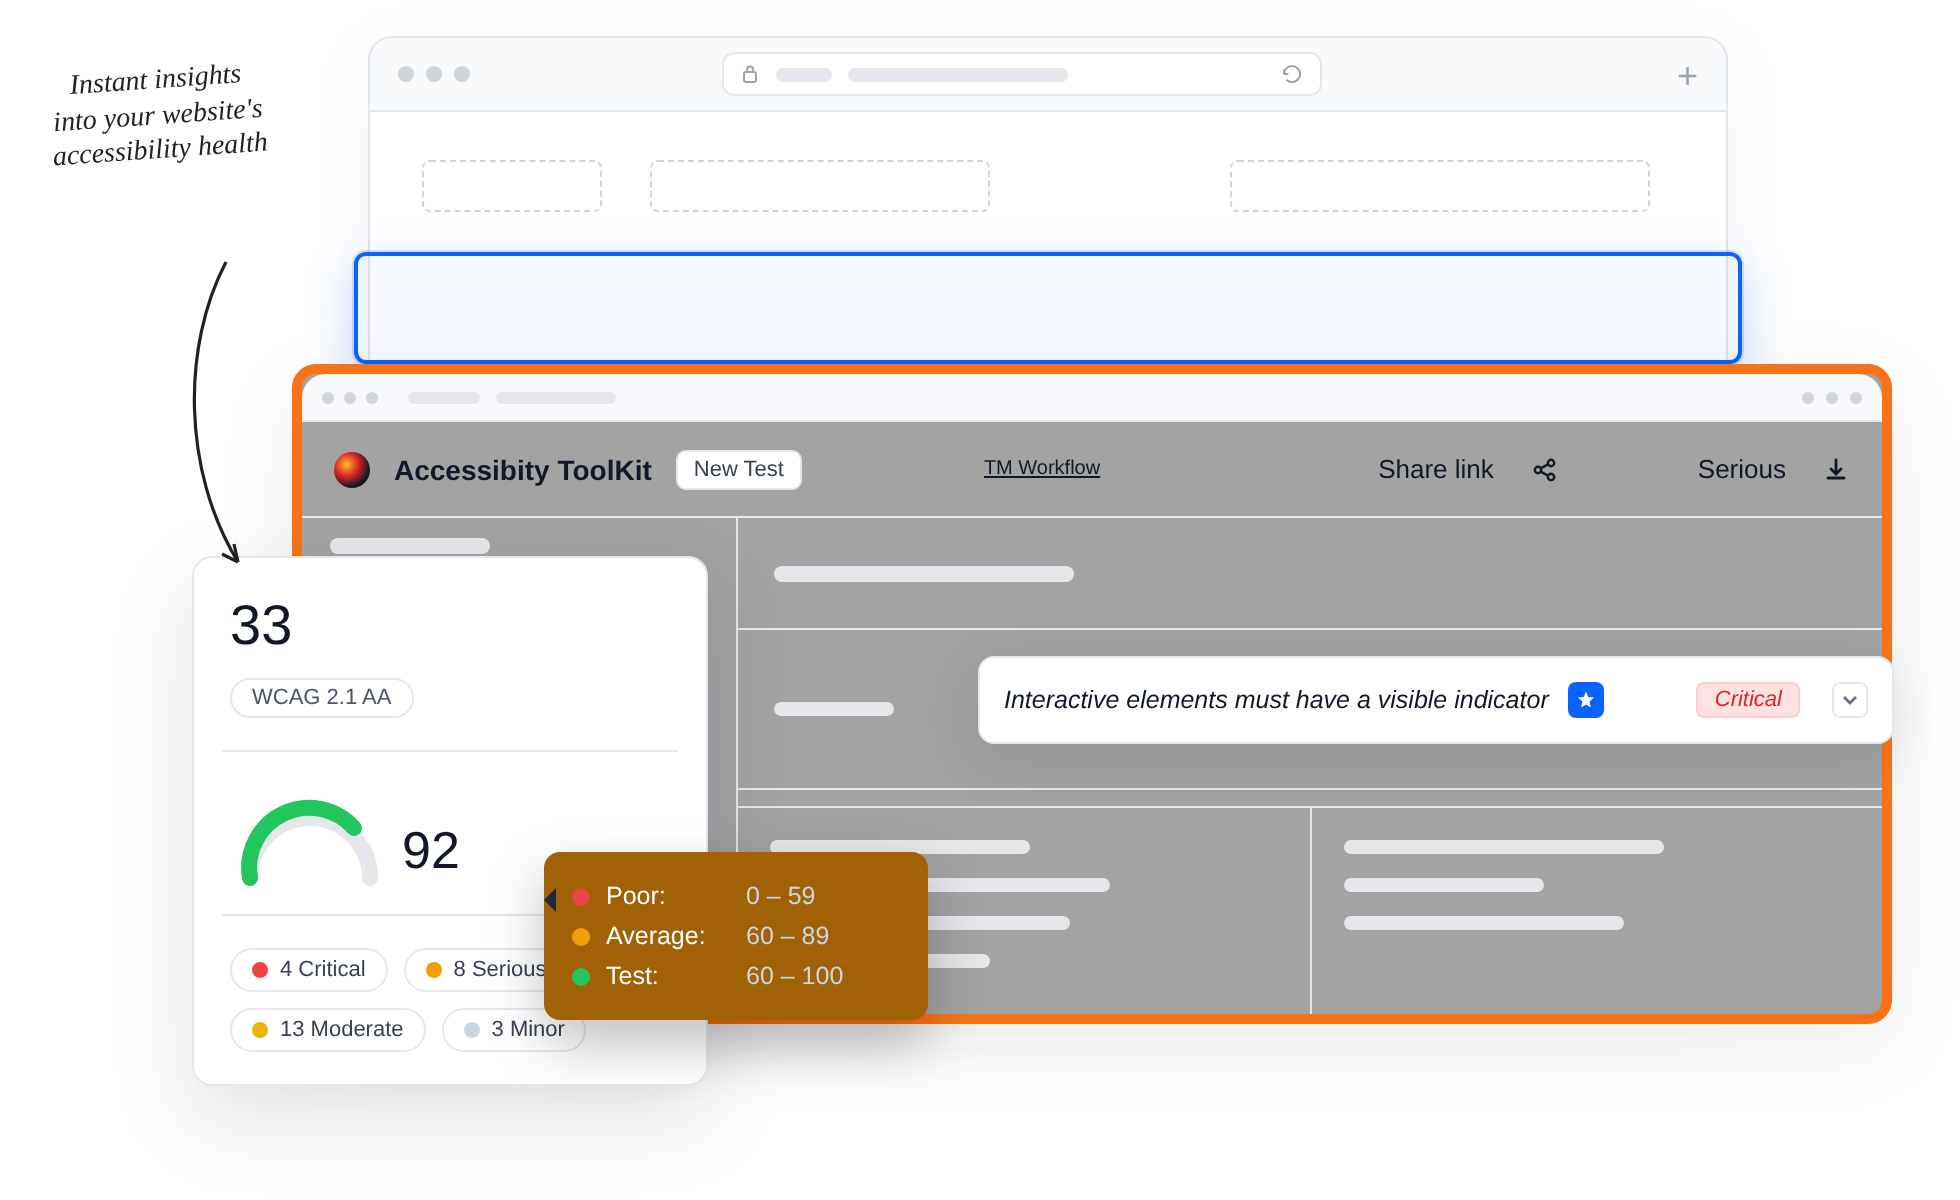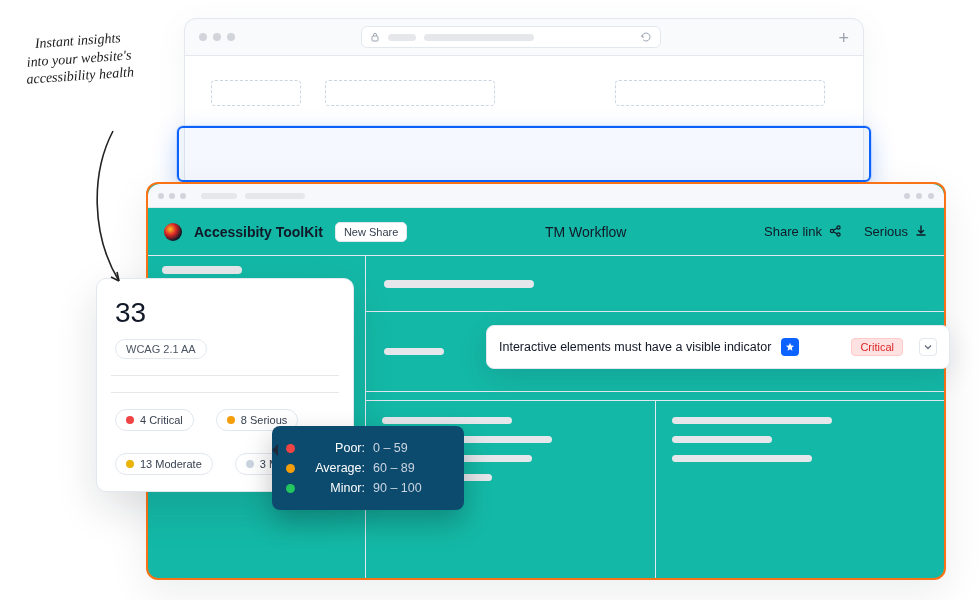--- a/index.html
+++ b/index.html
@@ -94,24 +94,24 @@
       background: rgba(11,98,255,0.04);
       box-shadow: 0 0 0 1px rgba(11,98,255,0.15), 0 8px 24px rgba(11,98,255,0.25);
     }
 
     
     .app-window {
       position: absolute;
       top: 182px;
       left: 146px;
       width: 800px;
-      height: 398px;
-      border: 2px solid #f97316;
+      height: 330px;
+      border: 5px solid #f97316;
       border-radius: 12px;
-      background: #14b8a6;
+      background: #a3a3a3;
       box-shadow: 0 12px 40px rgba(15,23,42,0.08);
       z-index: 10;
     }
     .app-titlebar {
       height: 24px;
       background: #f6f8fb;
       border-bottom: 1px solid #e3e8ef;
       border-radius: 12px 12px 0 0;
       display: flex;
       align-items: center;
@@ -134,27 +134,27 @@
     .app-logo { width: 18px; height: 18px; border-radius: 50%; background: radial-gradient(circle at 35% 35%, #fbbf24 0%, #dc2626 35%, #111827 70%); }
     .app-name { font-weight: 600; font-size: 14px; color: #111827; }
     .new-test-btn {
       font-size: 11px;
       padding: 3px 8px;
       border: 1px solid #e3e8ef;
       border-radius: 5px;
       background: #fff;
       color: #374151;
     }
-    .toolbar-center { margin-left: auto; margin-right: auto; font-size: 14px; color: #111827; }
+    .toolbar-center { margin-left: auto; margin-right: auto; font-size: 10px; color: #111827; text-decoration: underline; }
     .toolbar-actions { display: flex; gap: 22px; align-items: center; font-size: 13px; color: #111827; }
-    .toolbar-actions .act { display: flex; align-items: flex-start; gap: 6px; }
+    .toolbar-actions .act { display: flex; align-items: center; gap: 18px; margin-left: 48px; }
 
     .app-body { display: flex; height: calc(100% - 72px); }
     .app-left { width: 218px; border-right: 1px solid #e3e8ef; padding: 10px 14px; }
-    .app-main { flex: 1; position: relative; }
+    .app-main { flex: 1; position: relative; font-style: italic; }
     .panel-row { height: 56px; border-bottom: 1px solid #e3e8ef; display: flex; align-items: center; padding: 0 18px; }
     .issue-tooltip {
       position: absolute;
       top: 69px;
       left: 120px;
       right: -6px;
       height: 44px;
       background: #fff;
       border: 1px solid #e3e8ef;
       border-radius: 8px;
@@ -218,44 +218,43 @@
     .score-title { font-size: 14px; color: #111827; display: flex; align-items: center; gap: 6px; }
     .info-icon {
       width: 14px; height: 14px; border: 1.2px solid #9ca3af; border-radius: 50%;
       display: inline-flex; align-items: center; justify-content: center;
       font-size: 9px; color: #9ca3af;
     }
     .gauge-wrap { display: flex; align-items: center; gap: 10px; margin-top: 10px; }
     .gauge { position: relative; width: 80px; height: 46px; }
     .gauge svg { width: 80px; height: 80px; position: absolute; top: 0; left: 0; }
     .gauge-num { font-size: 26px; color: #111827; font-weight: 400; margin-left: -4px; margin-top: 18px; }
-    .severity-chips { display: flex; flex-wrap: wrap; gap: 22px; margin-top: 4px; }
+    .severity-chips { display: flex; flex-wrap: wrap; gap: 8px; margin-top: 4px; }
     .sev-chip {
       display: flex; align-items: center; gap: 6px;
       font-size: 11px; color: #374151;
       border: 1px solid #e3e8ef;
       border-radius: 14px;
       padding: 4px 10px;
     }
     .sev-dot { width: 8px; height: 8px; border-radius: 50%; }
 
     
     .legend-tooltip {
       position: absolute;
       top: 426px;
       left: 272px;
       width: 192px;
-      background: #0c4a6e;
+      background: #a16207;
       color: #fff;
       border-radius: 8px;
       padding: 12px 14px;
       font-size: 12.5px;
       z-index: 40;
       box-shadow: 0 12px 28px rgba(0,0,0,0.25);
-      text-align: right;
     }
     .legend-tooltip::before {
       content: '';
       position: absolute;
       left: -6px;
       top: 18px;
       border: 6px solid transparent;
       border-right-color: #1e293b;
     }
     .legend-row { display: flex; align-items: center; gap: 8px; padding: 3px 0; }
@@ -311,21 +310,21 @@
       </div>
     <div class="win-dots">
         <span class="app-dot"></span>
         <span class="app-dot"></span>
         <span class="app-dot"></span>
       </div>
   </div>
   <div class="app-toolbar">
     <span class="app-logo"></span>
     <span class="app-name">Accessibity ToolKit</span>
-    <button class="new-test-btn">New Share</button>
+    <button class="new-test-btn">New Test</button>
     <span class="toolbar-center">TM Workflow</span>
     <div class="toolbar-actions">
       <span class="act">
         <span>Share link</span>
         <svg width="14" height="14" viewBox="0 0 14 14">
             <circle cx="4" cy="7" r="1.6" fill="none" stroke="#111827" stroke-width="1.2"></circle>
             <circle cx="10.5" cy="3.5" r="1.6" fill="none" stroke="#111827" stroke-width="1.2"></circle>
             <circle cx="10.5" cy="10.5" r="1.6" fill="none" stroke="#111827" stroke-width="1.2"></circle>
             <path d="M5.3 6.2 L9 4.2 M5.3 7.8 L9 9.8" stroke="#111827" stroke-width="1.2"></path>
           </svg>
@@ -380,20 +379,29 @@
         </div>
       </div>
     </div>
   </div>
 </div>
 
 <div class="score-card">
   <div class="score-count">33</div>
   <span class="wcag-chip">WCAG 2.1 AA</span>
   <div class="hr"></div>
+  <div class="gauge-wrap">
+    <div class="gauge">
+      <svg viewBox="0 0 80 80">
+        <path d="M 10 45 A 30 30 0 0 1 70 45" stroke="#e5e7eb" stroke-width="8" fill="none" stroke-linecap="round"></path>
+        <path d="M 10 45 A 30 30 0 0 1 62 20" stroke="#22c55e" stroke-width="8" fill="none" stroke-linecap="round"></path>
+      </svg>
+    </div>
+    <div class="gauge-num">92</div>
+  </div>
   <div class="hr"></div>
   <div class="severity-chips">
     <span class="sev-chip">
         <span class="sev-dot" style="background:#ef4444"></span>
         <span>4 Critical</span>
       </span>
     <span class="sev-chip">
         <span class="sev-dot" style="background:#f59e0b"></span>
         <span>8 Serious</span>
       </span>
@@ -414,16 +422,16 @@
     <span class="leg-label">Poor:</span>
     <span class="leg-range">0 – 59</span>
   </div>
   <div class="legend-row">
     <span class="leg-dot" style="background:#f59e0b"></span>
     <span class="leg-label">Average:</span>
     <span class="leg-range">60 – 89</span>
   </div>
   <div class="legend-row">
     <span class="leg-dot" style="background:#22c55e"></span>
-    <span class="leg-label">Minor:</span>
-    <span class="leg-range">90 – 100</span>
+    <span class="leg-label">Test:</span>
+    <span class="leg-range">60 – 100</span>
   </div>
 </div>
 
 </body></html>

